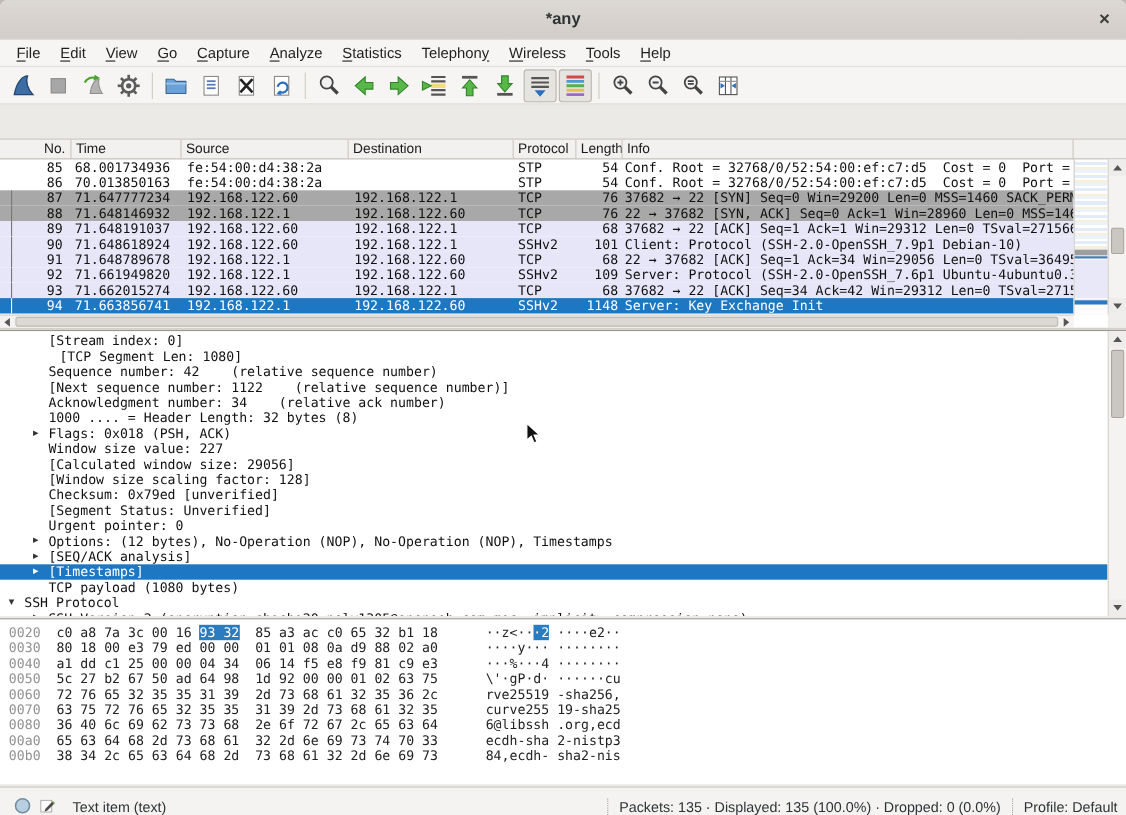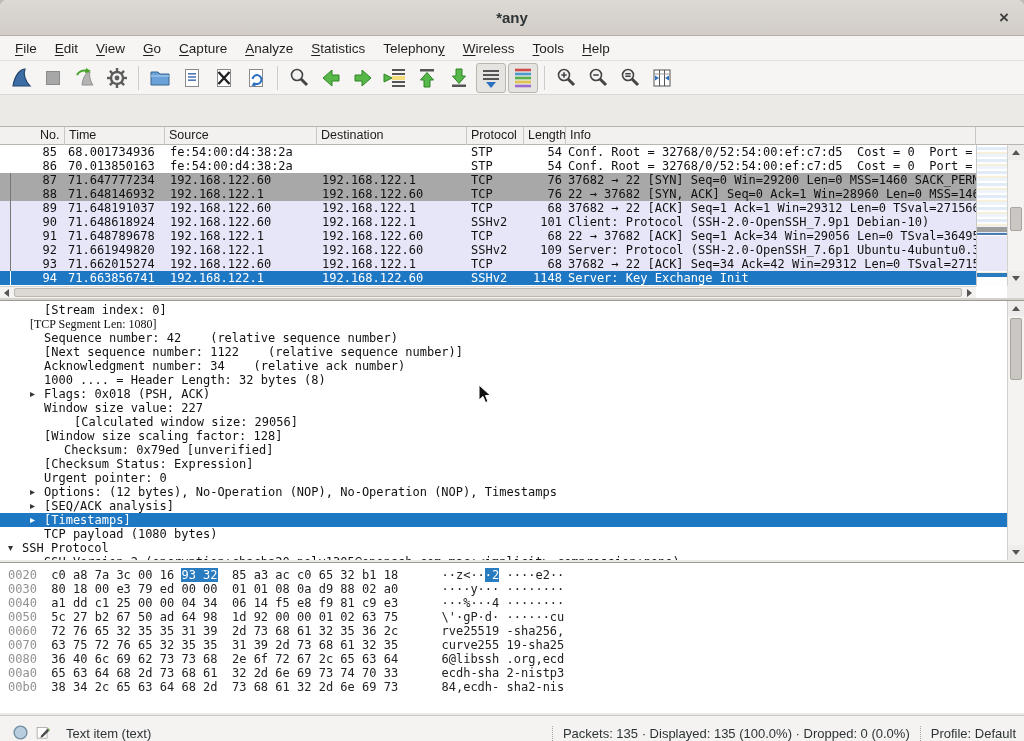--- a/index.html
+++ b/index.html
@@ -325,31 +325,31 @@
         </div>
     </div>
     <div id="plcorner"></div>
   </div>
 
   <div class="split" style="top:298px;height:2px"></div>
 
   <div id="details">
     <div id="detlines">
         <div class="dline" style="padding-left: 30px;"><span class="arr"></span><span class="dtext">[Stream index: 0]</span></div>
-        <div class="dline" style="padding-left: 16px; font-family: Liberation Serif, serif;"><span class="arr"></span><span class="dtext">[TCP Segment Len: 1080]</span></div>
+        <div class="dline" style="padding-left: 40px;"><span class="arr"></span><span class="dtext">[TCP Segment Len: 1080]</span></div>
         <div class="dline" style="padding-left: 30px;"><span class="arr"></span><span class="dtext">Sequence number: 42    (relative sequence number)</span></div>
         <div class="dline" style="padding-left: 30px;"><span class="arr"></span><span class="dtext">[Next sequence number: 1122    (relative sequence number)]</span></div>
         <div class="dline" style="padding-left: 30px;"><span class="arr"></span><span class="dtext">Acknowledgment number: 34    (relative ack number)</span></div>
         <div class="dline" style="padding-left: 30px;"><span class="arr"></span><span class="dtext">1000 .... = Header Length: 32 bytes (8)</span></div>
         <div class="dline" style="padding-left: 30px;"><span class="arr">▸</span><span class="dtext">Flags: 0x018 (PSH, ACK)</span></div>
         <div class="dline" style="padding-left: 30px;"><span class="arr"></span><span class="dtext">Window size value: 227</span></div>
-        <div class="dline" style="padding-left: 30px; gap: 30px;"><span class="arr"></span><span class="dtext">[Calculated window size: 29056]</span></div>
+        <div class="dline" style="padding-left: 30px;"><span class="arr"></span><span class="dtext">[Calculated window size: 29056]</span></div>
         <div class="dline" style="padding-left: 30px;"><span class="arr"></span><span class="dtext">[Window size scaling factor: 128]</span></div>
-        <div class="dline" style="padding-left: 30px; gap: 20px;"><span class="arr"></span><span class="dtext">Checksum: 0x79ed [unverified]</span></div>
-        <div class="dline" style="padding-left: 30px;"><span class="arr"></span><span class="dtext">[Checksum Status: Expression]</span></div>
+        <div class="dline" style="padding-left: 30px;"><span class="arr"></span><span class="dtext">Checksum: 0x79ed [unverified]</span></div>
+        <div class="dline" style="padding-left: 30px;"><span class="arr"></span><span class="dtext">[Segment Status: Unverified]</span></div>
         <div class="dline" style="padding-left: 30px;"><span class="arr"></span><span class="dtext">Urgent pointer: 0</span></div>
         <div class="dline" style="padding-left: 30px;"><span class="arr">▸</span><span class="dtext">Options: (12 bytes), No-Operation (NOP), No-Operation (NOP), Timestamps</span></div>
         <div class="dline" style="padding-left: 30px;"><span class="arr">▸</span><span class="dtext">[SEQ/ACK analysis]</span></div>
         <div class="dline dsel" style="padding-left: 30px; background: rgb(30, 119, 195); color: rgb(255, 255, 255);"><span class="arr">▸</span><span class="dtext">[Timestamps]</span></div>
         <div class="dline" style="padding-left: 30px;"><span class="arr"></span><span class="dtext">TCP payload (1080 bytes)</span></div>
         <div class="dline" style="padding-left: 8px;"><span class="arr">▾</span><span class="dtext">SSH Protocol</span></div>
         <div class="dline" style="padding-left: 30px;"><span class="arr">▸</span><span class="dtext">SSH Version 2 (encryption:chacha20-poly1305@openssh.com mac:&lt;implicit&gt; compression:none)</span></div>
       </div>
     <div id="dvscroll">
       <div class="sbtn" style="top:0">

